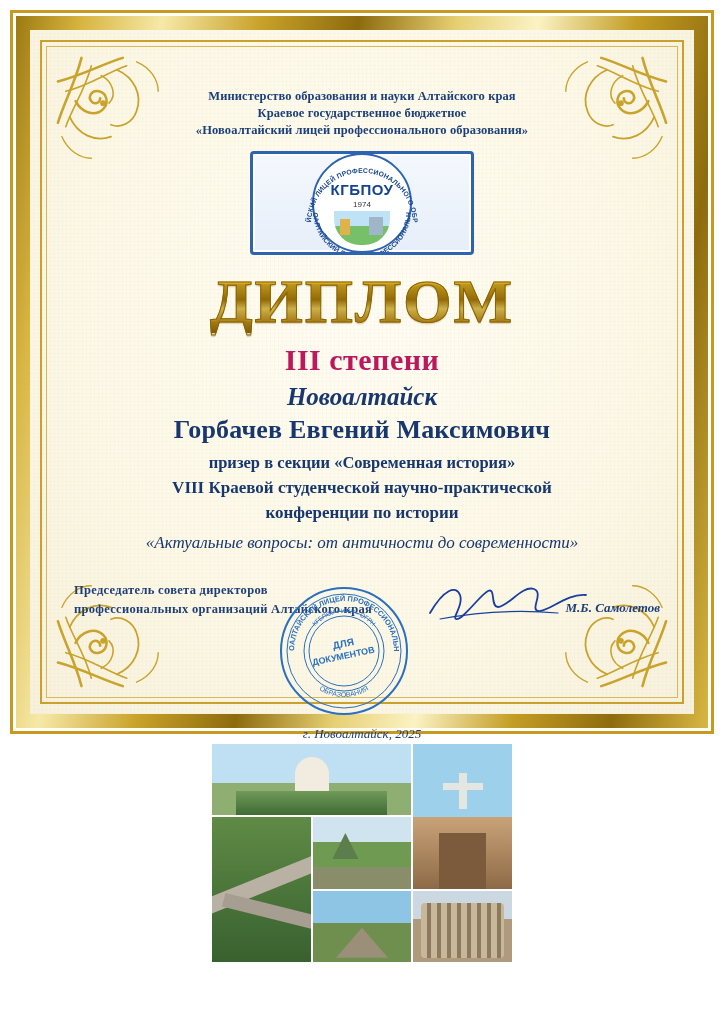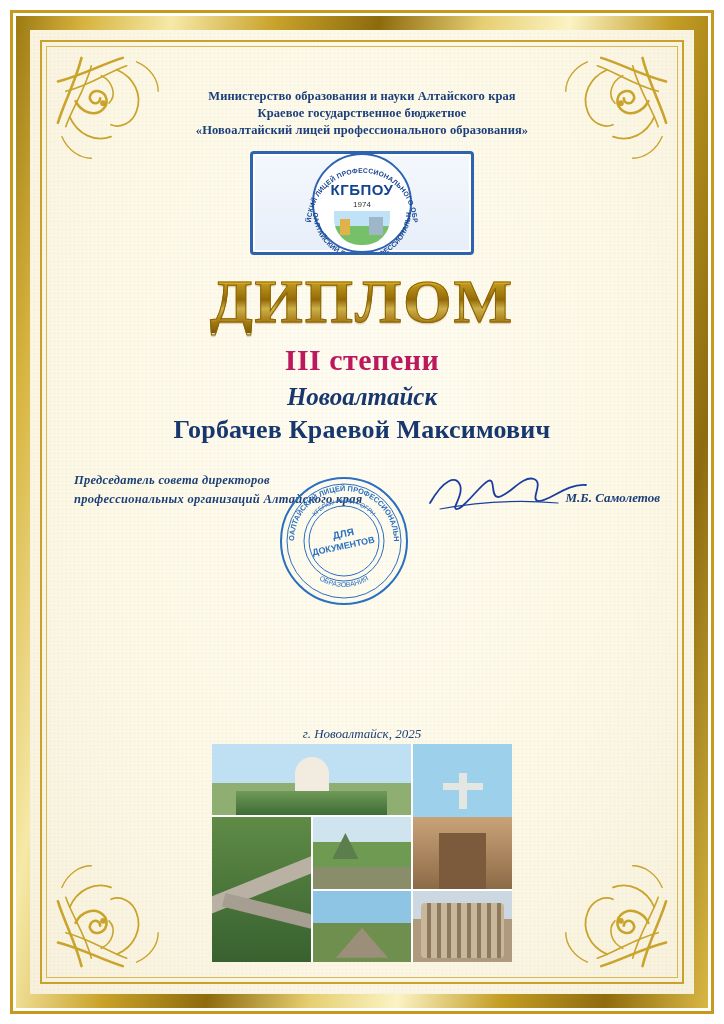--- a/index.html
+++ b/index.html
@@ -11,21 +11,21 @@
     width: 724px;
     height: 1024px;
     overflow: hidden;
     font-family: "Liberation Serif", serif;
   }
 
   
   .page {
     position: relative;
     width: 724px;
-    height: 1024px;
+    height: 744px;
     box-sizing: border-box;
     background: #ffffff;
   }
 
   
   .frame-outer {
     position: absolute;
     left: 10px; top: 10px; right: 10px; bottom: 10px;
     border: 3px solid #c79a1e;
     box-sizing: border-box;
@@ -259,21 +259,20 @@
     margin-top: 26px;
     position: relative;
     height: 120px;
     text-align: left;
   }
   .sign .pos {
     position: absolute;
     left: 18px; top: 0;
     font-size: 12.5px;
     font-weight: bold;
-    font-style: italic;
     color: #1d3f78;
     line-height: 19px;
     letter-spacing: .3px;
   }
   .sign .person {
     position: absolute;
     right: 8px; top: 19px;
     font-size: 13px;
     font-weight: bold;
     font-style: italic;
@@ -535,22 +534,28 @@
         <div class="kgb">КГБПОУ</div>
         <div class="year">1974</div>
         <div class="pic"></div>
       </div>
     </div>
 
     <div class="diplom">ДИПЛОМ</div>
 
     <div class="degree">III степени</div>
     <div class="awarded">Новоалтайск</div>
-    <div class="name">Горбачев Краевой Максимович</div>
-
+    <div class="name">Горбачев Евгений Максимович</div>
+
+    <div class="lines">
+      <div class="l1">призер в секции «Современная история»</div>
+      <div class="l2">VIII Краевой студенческой научно-практической</div>
+      <div class="l3">конференции по истории</div>
+      <div class="l4">«Актуальные  вопросы:  от  античности  до  современности»</div>
+    </div>
 
     <div class="sign">
       <div class="pos">
         <div>Председатель  совета  директоров</div>
         <div>профессиональных организаций  Алтайского края</div>
       </div>
 
       <div class="scribble">
         <svg viewBox="0 0 170 46" fill="none" stroke="currentColor" stroke-width="1.8" stroke-linecap="round">
           <path d="M4 34 C18 10 30 6 34 16 C38 26 26 38 30 40 C36 42 54 16 62 12 C70 8 64 28 72 28 C82 28 96 6 108 10 C118 14 104 30 112 32 C122 34 140 14 160 16"></path>

